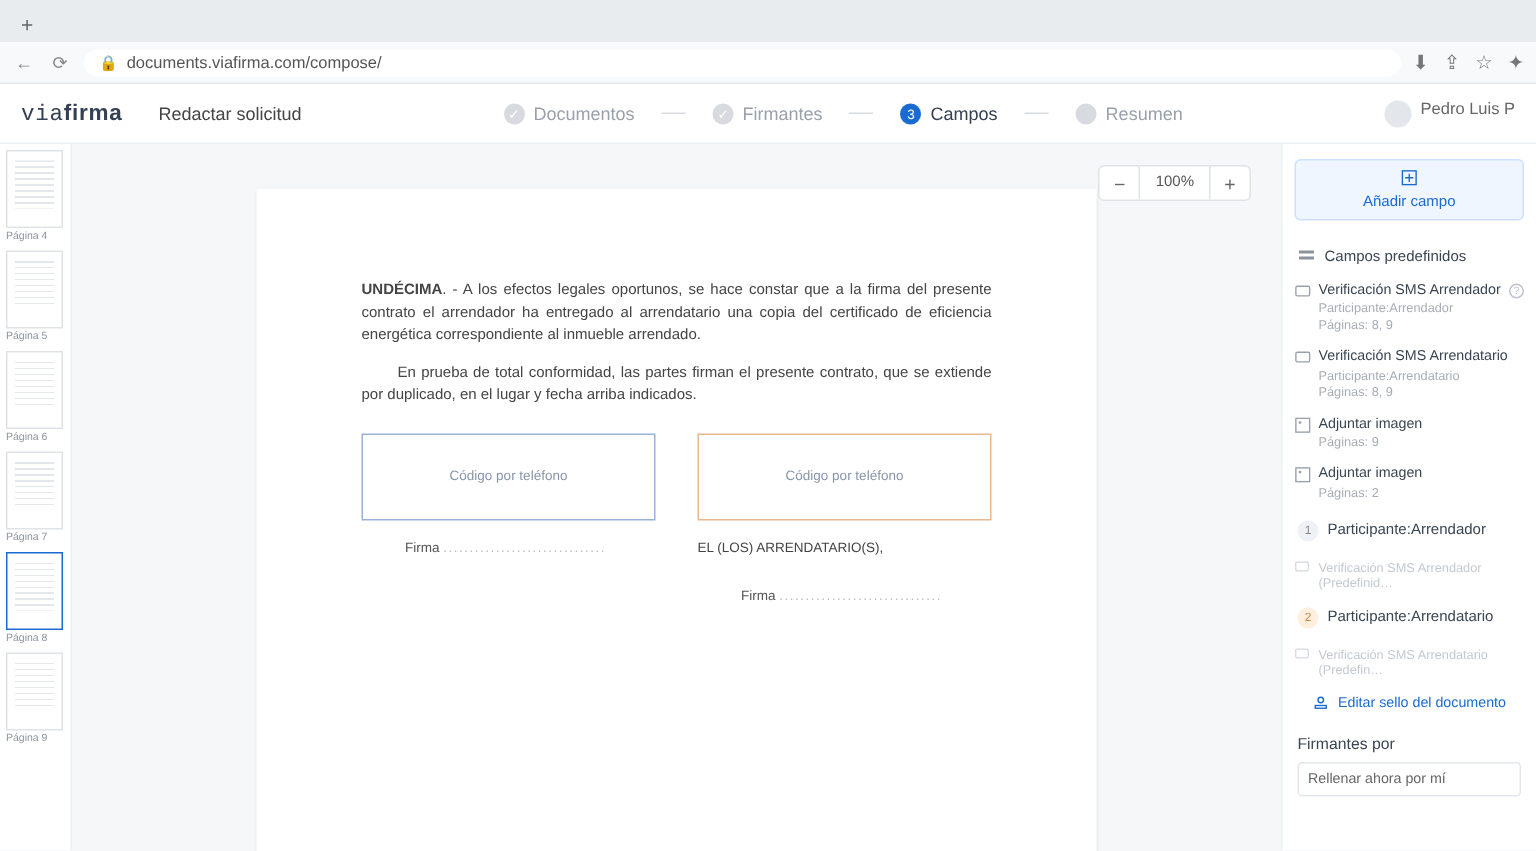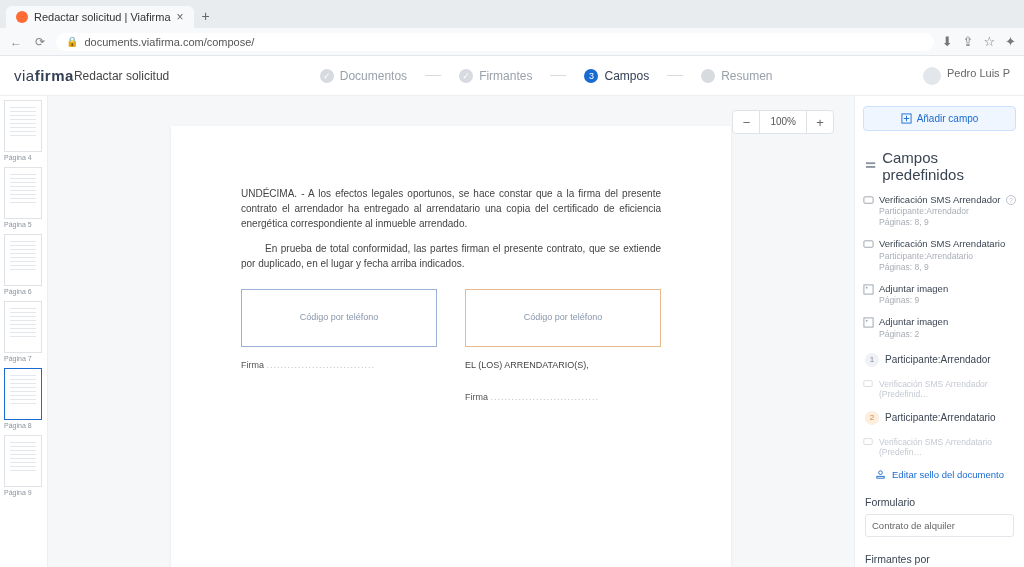--- a/index.html
+++ b/index.html
@@ -12,24 +12,24 @@
   .new-tab { padding:4px 8px; color:#666; font-size:14px; cursor:pointer; }
   .url-bar { height:28px; background:#f8f9fa; border-bottom:1px solid #e3e6ea; display:flex; align-items:center; padding:0 8px; gap:8px; }
   .url-bar .nav-btn { width:16px; text-align:center; color:#888; cursor:pointer; }
   .url-input { flex:1; background:#fff; border-radius:12px; padding:3px 10px; font-size:11px; color:#555; display:flex; align-items:center; gap:6px; }
   .url-input .lock { color:#555; font-size:10px; }
   .url-actions { display:flex; gap:10px; color:#777; font-size:13px; }
 
   
   .app-header { height:40px; background:#fff; border-bottom:1px solid #eceff2; display:flex; align-items:center; padding:0 14px; }
   .logo { font-size:15px; font-weight:400; letter-spacing:.5px; }
-  .logo .via { color:#344054; }
+  .logo .via { color:#344054;font-family:Liberation Mono, monospace; }
   .logo .firma { color:#344054; }
   .logo-accent { color:#00b4d8; font-weight:600; }
-  .page-title { font-size:12px; color:#444; font-weight:500; }
+  .page-title { margin-left:24px; font-size:12px; color:#444; font-weight:500; }
   .steps { flex:1; display:flex; justify-content:center; gap:18px; align-items:center; }
   .step { display:flex; align-items:center; gap:6px; font-size:12px; color:#9aa1aa; }
   .step .dot { width:14px; height:14px; border-radius:50%; background:#d7dbe0; display:inline-flex; align-items:center; justify-content:center; font-size:9px; color:#fff; }
   .step.active .dot { background:#1a6bcf; }
   .step.active { color:#344054; }
   .step-sep { width:16px; height:1px; background:#d7dbe0; }
   .user { display:flex; gap:6px; color:#666; font-size:11px; }
   .avatar { width:18px; height:18px; border-radius:50%; background:#e3e6ea; }
 
   
@@ -40,33 +40,33 @@
   .thumb.active .pg { border:1.5px solid #1a6bcf; }
   .thumb .pg::before { content:""; position:absolute; top:6px; left:5px; right:5px; height:32px;
     background:repeating-linear-gradient(#d8dde3, #d8dde3 1px, transparent 1px, transparent 4px); opacity:.7; }
   .thumb .lbl { font-size:7px; color:#8c949e; text-align:left; padding-top:2px; }
   .canvas-wrap { flex:1; position:relative; overflow:auto; padding:30px 0 20px; display:flex; justify-content:center; }
   .zoom { position:absolute; top:14px; right:20px; display:flex; align-items:center; border:1px solid #dfe3e8; border-radius:4px; background:#fff; }
   .zoom button { border:none; background:none; width:26px; height:22px; cursor:pointer; color:#666; font-size:13px; }
   .zoom .pct { padding:0 10px; font-size:10px; color:#555; border-left:1px solid #dfe3e8; border-right:1px solid #dfe3e8; line-height:22px; }
   .page { width:560px; min-height:480px; background:#fff; box-shadow:0 1px 3px rgba(0,0,0,.08); padding:60px 70px; font-size:10px; color:#444; line-height:1.5; }
   .page p { margin-bottom:10px; text-align:justify; }
-  .clause b { font-weight:400; }
+  .clause b { font-weight:700; }
   .sig-row { display:flex; gap:28px; margin-top:18px; }
   .sig-col { flex:1; }
   .sig-box { border:1.5px solid #9ab2d8; height:58px; display:flex; align-items:center; justify-content:center; font-size:9px; color:#8896ab; margin-bottom:12px; }
   .sig-box.orange { border-color:#e6b98f; }
   .sig-label { font-size:9px; color:#444; margin-bottom:18px; }
-  .sig-line { font-size:9px; color:#555; }
+  .sig-line { font-size:9px; color:#555;margin-left:29px; }
   .sig-line .dots { letter-spacing:1px; color:#bbb; }
 
   
   .side { width:170px; background:#fff; border-left:1px solid #eceff2; overflow-y:auto; padding:10px 0 20px; font-size:10px; color:#4b5563; }
-  .add-field { margin:0 8px 10px; border:1px solid #cde0ff; background:#f0f6ff; color:#1a6bcf; border-radius:4px; padding:6px; text-align:center; cursor:pointer; display:flex; align-items:center; justify-content:center; gap:5px; font-size:10px; }
-  .sect-head { padding:6px 10px; display:flex; align-items:center; gap:6px; color:#3a4552; font-size:15px;margin-top:12px; }
+  .add-field { margin:0 8px 10px; border:1px solid #cde0ff; background:#f0f6ff; color:#1a6bcf; border-radius:4px; padding:6px; text-align:center; cursor:pointer; display:flex; align-items:center; justify-content:center; gap:5px; font-size:10px;flex-direction:column; }
+  .sect-head { padding:6px 10px; display:flex; align-items:center; gap:6px; color:#3a4552; font-size:10px;margin-top:12px; }
   .sect-head .ico { width:12px; height:12px; display:inline-block; }
   .field-item { padding:5px 10px 5px 24px; cursor:pointer; line-height:1.3; position:relative; }
   .field-item .ico { position:absolute; left:8px; top:6px; width:11px; height:11px; color:#9aa1aa; }
   .field-item .t { color:#3a4552; font-size:9.5px; }
   .field-item .s { color:#a8adb5; font-size:8.5px; }
   .field-item .hint { position:absolute; right:8px; top:6px; width:10px; height:10px; border:1px solid #bcc2cb; border-radius:50%; font-size:7px; color:#bcc2cb; text-align:center; line-height:9px; }
   .participant { padding:8px 10px; display:flex; align-items:center; gap:6px; color:#3a4552; font-size:10px; }
   .participant .badge { width:14px; height:14px; border-radius:50%; background:#eef1f5; color:#888; font-size:8px; display:inline-flex; align-items:center; justify-content:center; }
   .participant.p2 .badge { background:#fdeedd; color:#c58a44; }
   .subfield { padding:4px 10px 4px 24px; color:#c4c9d1; font-size:8.5px; position:relative; }
@@ -74,25 +74,20 @@
   .edit-seal { padding:8px 10px; color:#1a6bcf; display:flex; align-items:center; gap:6px; cursor:pointer; font-size:9.5px;justify-content:center; }
   .form-block { padding:8px 10px; }
   .form-block .h { color:#3a4552; font-weight:500; margin-bottom:6px; font-size:10.5px; }
   .form-input { width:100%; border:1px solid #e3e6ea; border-radius:3px; padding:5px 6px; font-size:9.5px; color:#666; background:#fff; }
   svg { display:block; }
 </style>
 </head>
 <body>
 
 <div class="browser-tabs">
-  <div class="tab">
-    <span class="favicon"></span>
-    <span>Redactar solicitud | Viafirma</span>
-    <span class="close">×</span>
-  </div>
   <div class="new-tab">+</div>
 </div>
 
 <div class="url-bar">
   <span class="nav-btn">←</span>
   <span class="nav-btn">⟳</span>
   <div class="url-input">
     <span class="lock">🔒</span>
     <span>documents.viafirma.com/compose/</span>
   </div>
@@ -263,22 +258,18 @@
 
     <div class="edit-seal">
       <svg width="11" height="11" viewBox="0 0 12 12">
           <circle cx="6" cy="4" r="2" fill="none" stroke="#1a6bcf"></circle>
           <rect x="2" y="8" width="8" height="2" fill="none" stroke="#1a6bcf"></rect>
         </svg>
       <span>Editar sello del documento</span>
     </div>
 
     <div class="form-block">
-      <div class="h">Formulario</div>
-      <input class="form-input" value="Contrato de alquiler" style="">
-    </div>
-    <div class="form-block">
       <div class="h">Firmantes por</div>
       <input class="form-input" value="Rellenar ahora por mí" style="">
     </div>
   </div>
 
 </div>
 
 </body></html>

